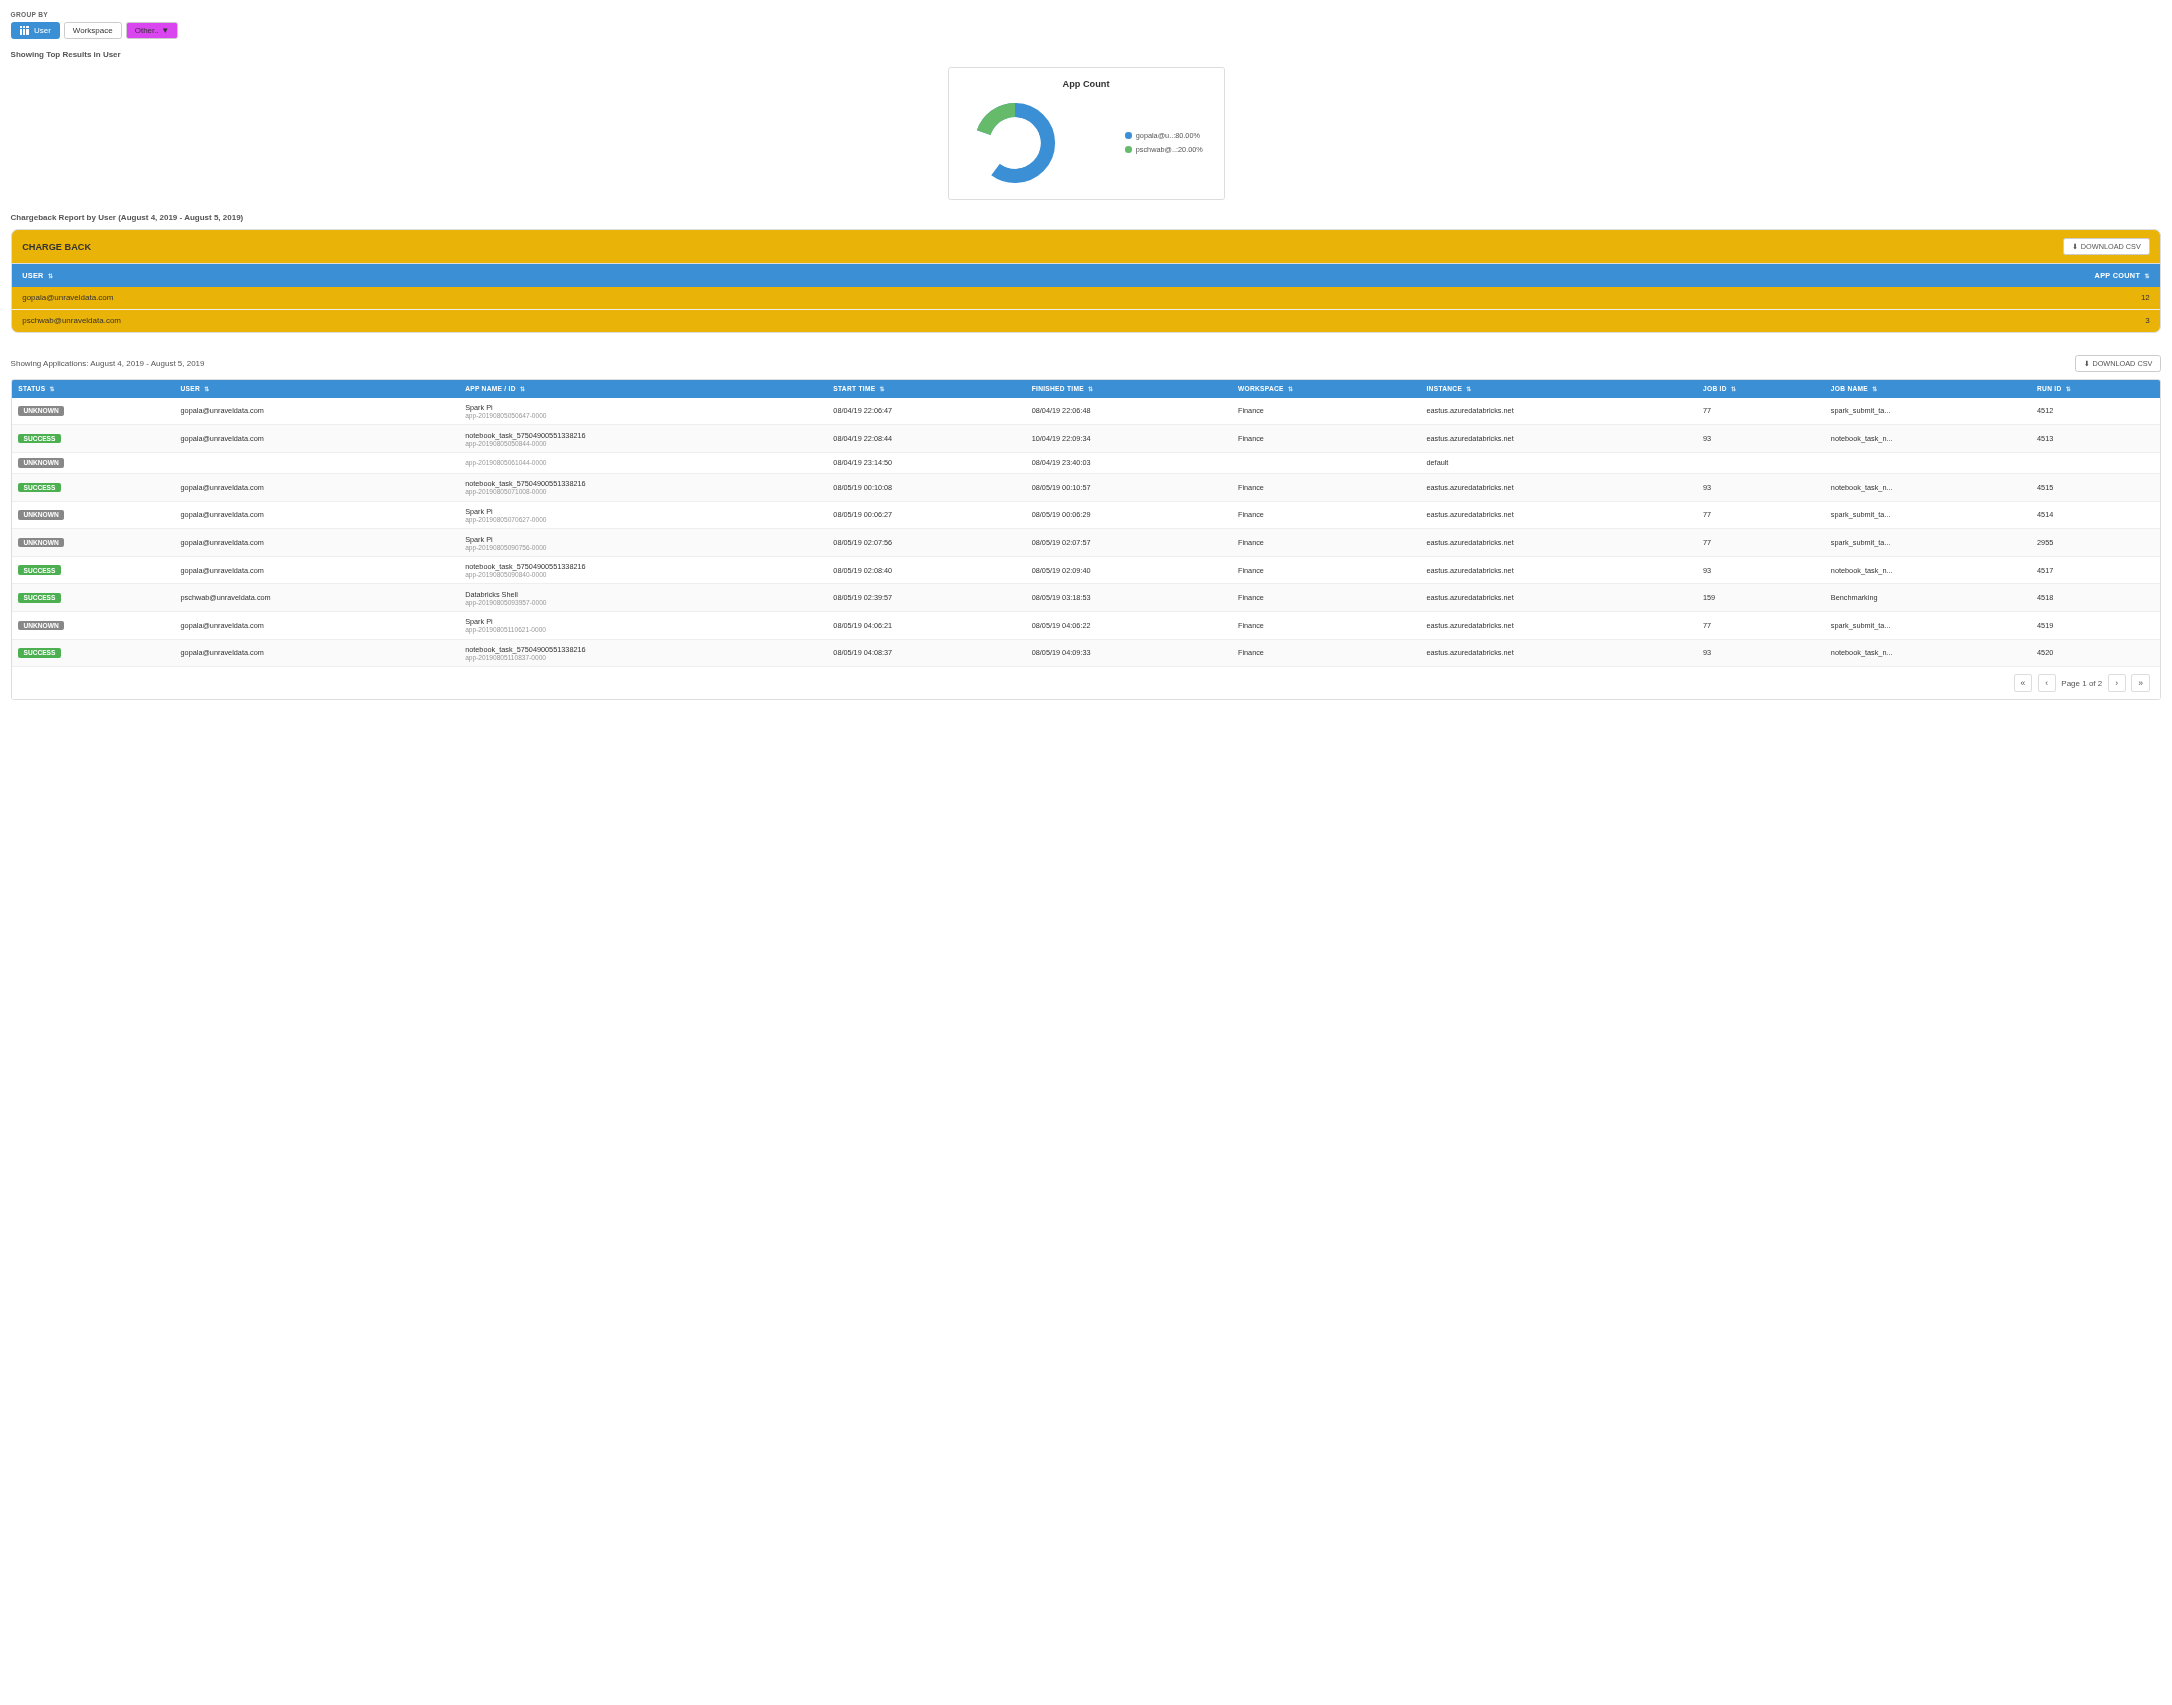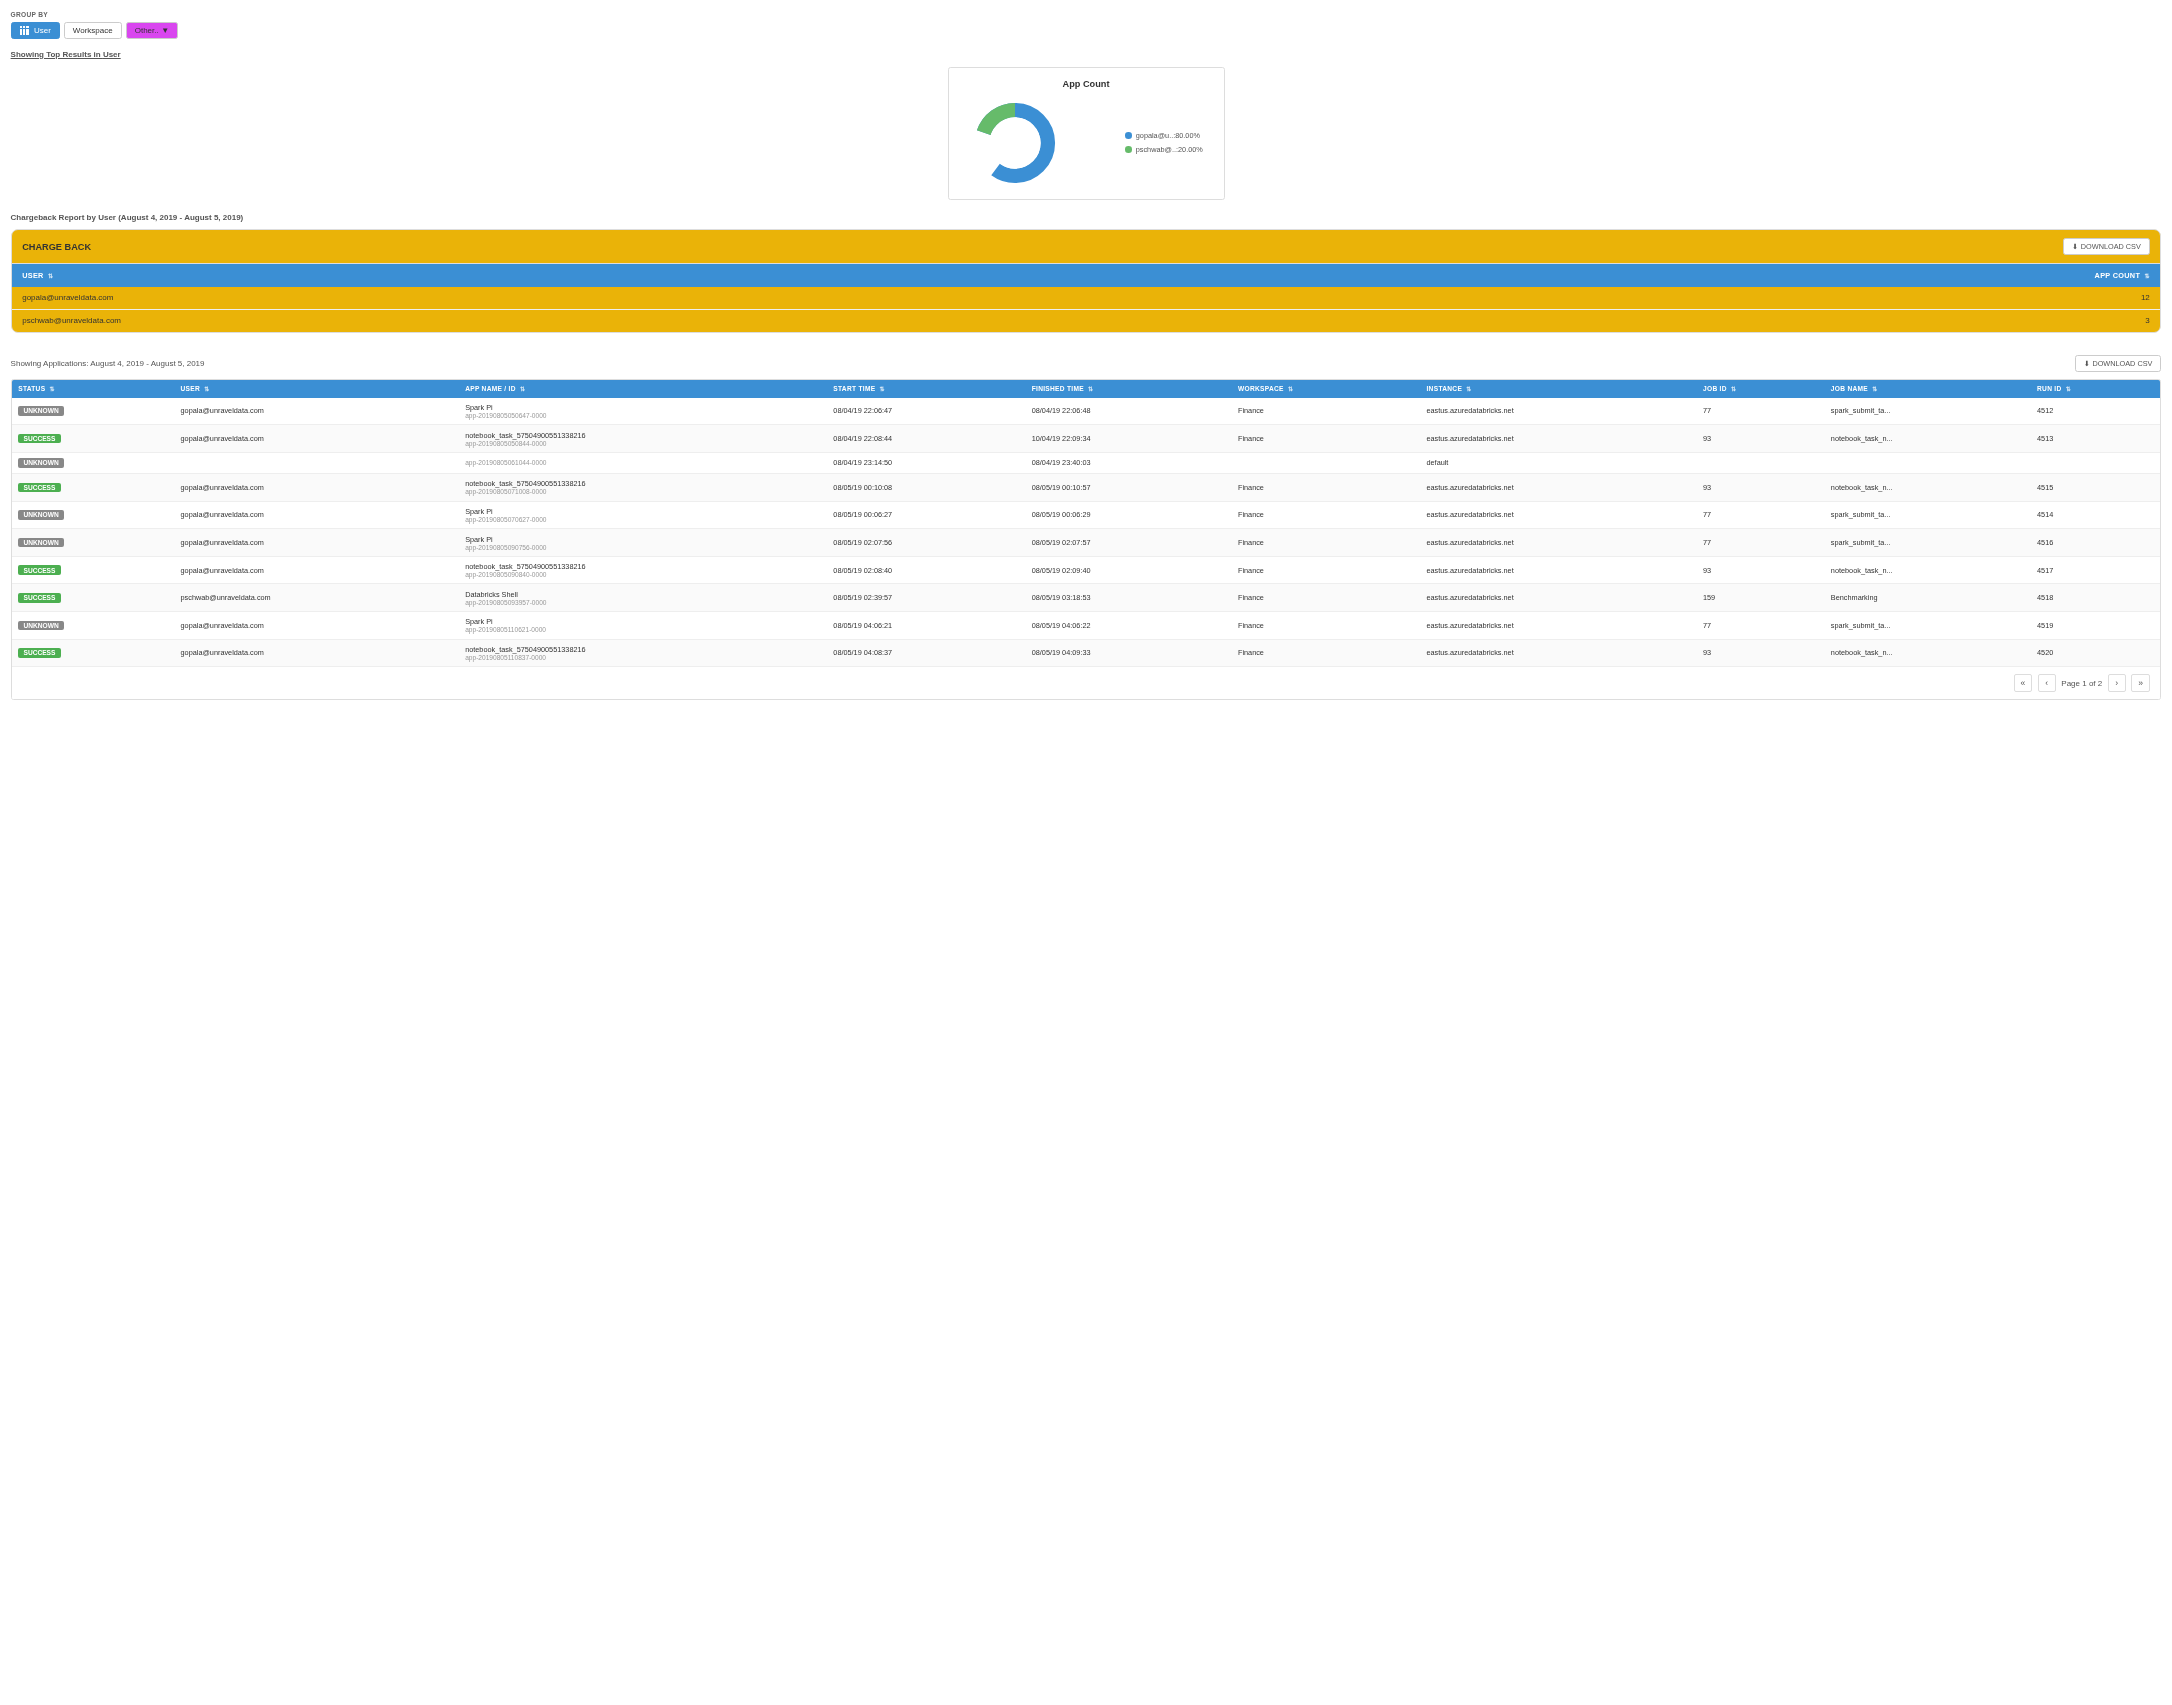--- a/index.html
+++ b/index.html
@@ -11,21 +11,21 @@
     .group-by-label { font-size: 6.6px; font-weight: bold; color: #666; margin-bottom: 4px; letter-spacing: 0.3px; }
     .group-by-buttons { display: flex; gap: 4px; margin-bottom: 10.6px; }
     .btn-group { display: flex; align-items: center; gap: 2.6px; padding: 3.3px 8px; border: 0.7px solid #ccc; border-radius: 2.6px; cursor: pointer; font-size: 8px; background: #fff; }
     .btn-group.active { background: #3b8fd4; color: #fff; border-color: #3b8fd4; }
     .btn-group .icon-grid { display: inline-grid; grid-template-columns: repeat(3,2.6px); gap: 0.7px; margin-right: 2.6px; }
     .btn-group .icon-grid span { width: 2.6px; height: 2.6px; background: currentColor; display: block; border-radius: 0.3px; }
     .btn-other { display: flex; align-items: center; gap: 2.6px; padding: 3.3px 8px; border: 0.7px solid #ccc; border-radius: 2.6px; cursor: pointer; font-size: 8px; background: #d946ef; }
     
     
     .showing-label { font-size: 8px; color: #555; margin-bottom: 8px; }
-    .showing-label span { font-weight: bold; text-decoration: underline; }
+    .showing-label span { font-weight: bold; }
     
     
     .chart-card { border: 0.7px solid #ddd; border-radius: 2.6px; background: #fff; padding: 10.6px; max-width: 277px; margin: 0 auto 13px auto; }
     .chart-title { text-align: center; font-size: 9.2px; font-weight: bold; margin-bottom: 8px; color: #333; }
     .chart-area { display: flex; align-items: center; justify-content: center; gap: 16px; }
     .donut-wrapper { position: relative; width: 92px; height: 92px; }
     .donut-legend { display: flex; flex-direction: column; gap: 5.3px; }
     .legend-item { display: flex; align-items: center; gap: 4px; font-size: 7.3px; color: #555; padding-left: 48px; }
     .legend-dot { width: 6.6px; height: 6.6px; border-radius: 50%; flex-shrink: 0; }
     
@@ -292,21 +292,21 @@
     <td>
       <div class="app-name">Spark Pi</div>
       <div class="app-id">app-20190805090756-0000</div>
     </td>
     <td>08/05/19 02:07:56</td>
     <td>08/05/19 02:07:57</td>
     <td>Finance</td>
     <td>eastus.azuredatabricks.net</td>
     <td>77</td>
     <td>spark_submit_ta...</td>
-    <td>4516</td>
+    <td>2955</td>
   </tr>
           <tr>
     <td>
       <span class="status-badge status-success">SUCCESS</span>
     </td>
     <td>gopala@unraveldata.com</td>
     <td>
       <div class="app-name">notebook_task_57504900551338216</div>
       <div class="app-id">app-20190805090840-0000</div>
     </td>

